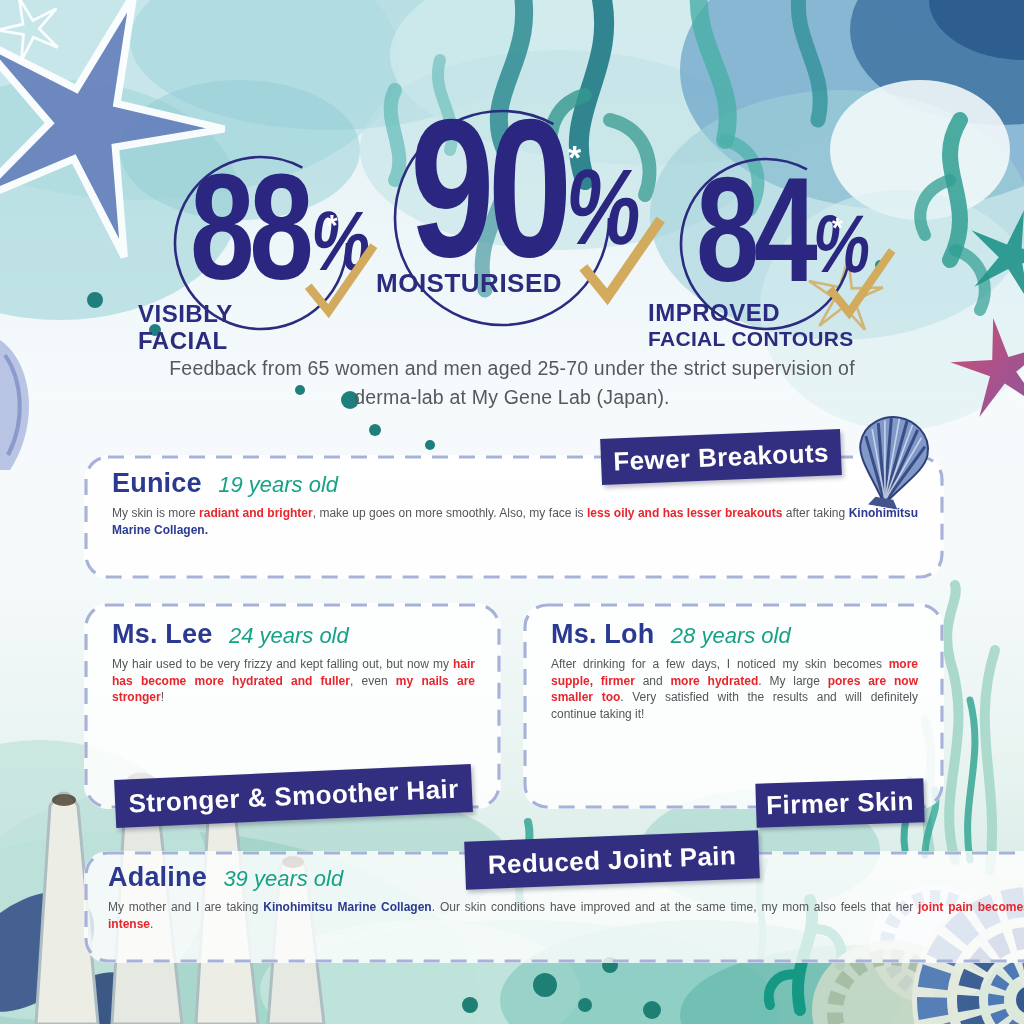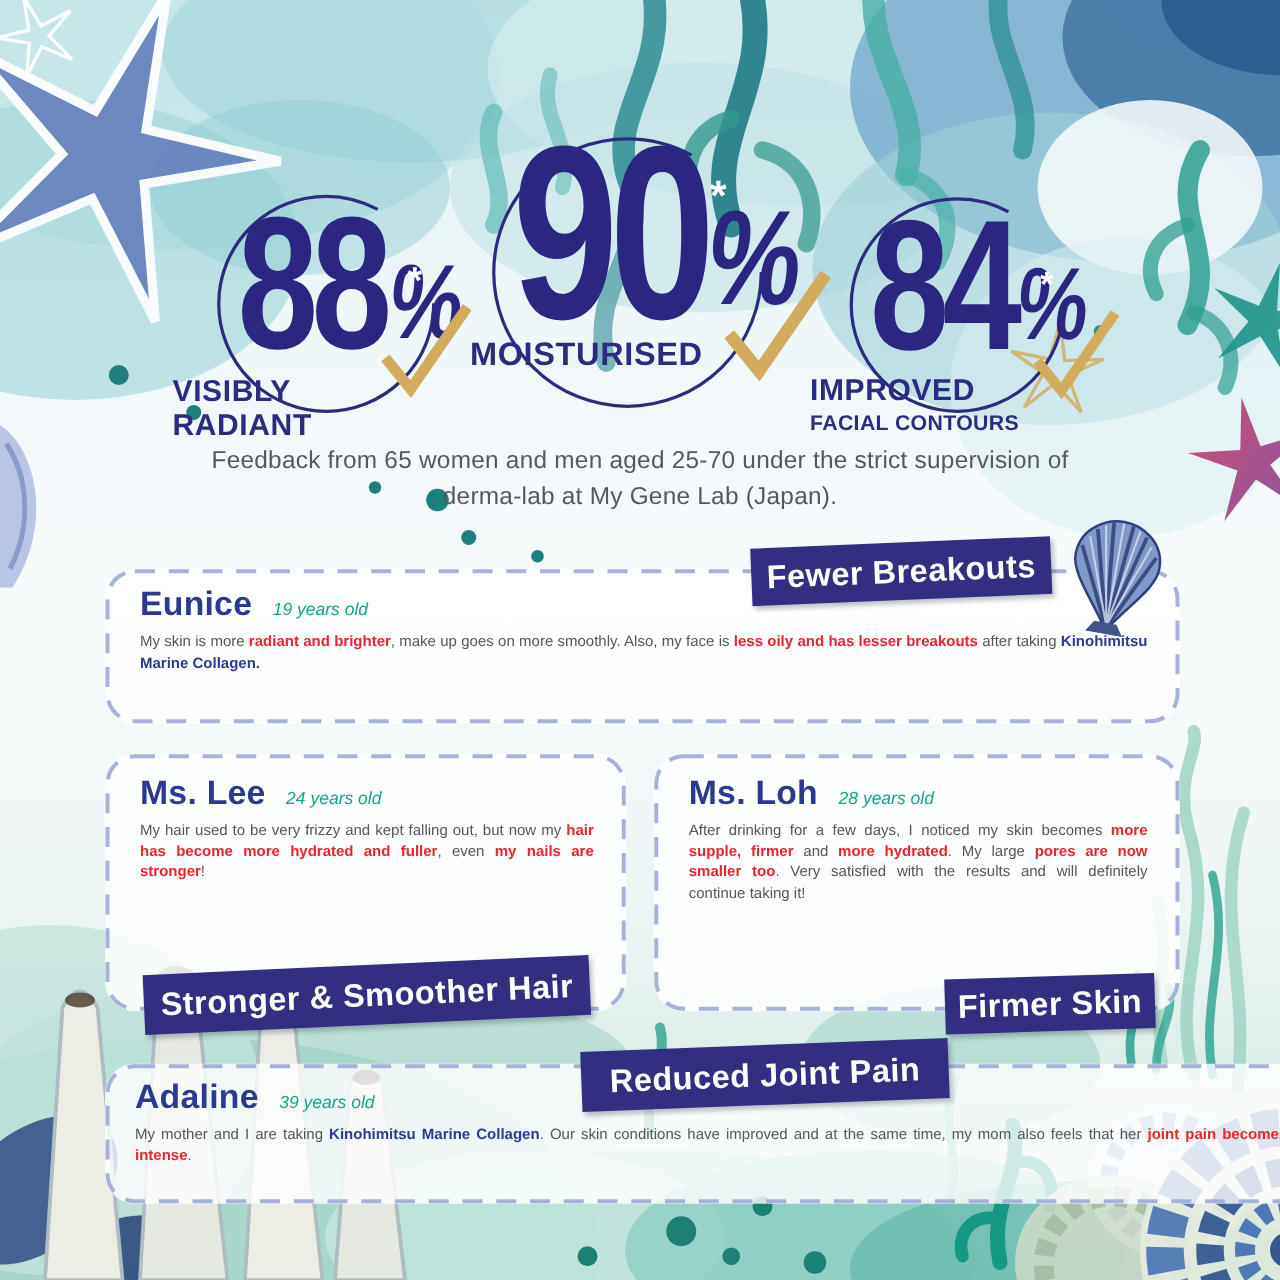--- a/index.html
+++ b/index.html
@@ -37,36 +37,36 @@
   #stat-2 .check{left:190px;top:104px;width:92px;height:100px;}
   #stat-2 .stat-label{left:-10px;top:163px;width:240px;font-size:26px;line-height:28px;}
 
   #stat-3{left:648px;top:150px;width:262px;height:215px;}
   #stat-3 .arc{left:30px;top:6px;width:176px;height:176px;}
   #stat-3 .numrow{left:48px;top:36px;font-size:114px;line-height:114px;}
   #stat-3 .pct{font-size:64px;margin-left:-8px;}
   #stat-3 .ast{left:184px;top:62px;font-size:28px;}
   #stat-3 .check{left:176px;top:90px;width:74px;height:86px;}
   #stat-3 .stat-label{left:0;top:150px;width:236px;font-size:24px;line-height:26px;}
-  #stat-3 .stat-label .l2{font-size:17px;letter-spacing:.3px;}
+  #stat-3 .stat-label .l2{font-size:21px;letter-spacing:.3px;}
 
   .checkpath{fill:none;stroke:#d2ab5e;stroke-width:11;stroke-linejoin:miter;}
 
   
   .disclaimer{position:absolute;left:0;top:354px;width:1024px;z-index:2;text-align:center;
     color:#57585c;font-size:19.5px;line-height:29px;letter-spacing:.2px;}
 
   
   .card{position:absolute;z-index:3;background:rgba(255,255,255,.85);border-radius:24px;}
   .cb{position:absolute;inset:0;width:100%;height:100%;overflow:visible;}
   .cbr{x:2px;y:2px;width:calc(100% - 4px);height:calc(100% - 4px);rx:22px;ry:22px;
        fill:none;stroke:#a7b2d9;stroke-width:3.2;stroke-dasharray:16 11;}
   .pad{position:relative;padding:16px 26px 10px 28px;}
   .cname{font-size:27px;font-weight:bold;color:#2b3a90;letter-spacing:.2px;}
-  .cage{font-size:14px;color:#17a287;font-style:italic;margin-left:12px;}
+  .cage{font-size:22px;color:#17a287;font-style:italic;margin-left:12px;}
   .cbody{margin:6px 0 0 0;font-size:12px;line-height:1.38;text-align:justify;color:#55565a;}
   .sg-n{color:#55565a;}
   .sg-r{color:#e8252d;font-weight:bold;}
   .sg-b{color:#2b3a90;font-weight:bold;}
 
   #card-1{left:84px;top:455px;width:860px;height:124px;}
   #card-2{left:84px;top:603px;width:417px;height:206px;}
   #card-3{left:523px;top:603px;width:421px;height:206px;}
   #card-4{left:84px;top:851px;width:998px;height:112px;background:rgba(255,255,255,.8);}
   #card-1 .pad{padding-top:13px;}
@@ -221,21 +221,21 @@
     <svg class="arc" viewBox="0 0 178 178">
       <circle cx="89" cy="89" r="86" pathLength="100" stroke-dasharray="83 17"></circle>
     </svg>
     <div class="numrow"><span class="digits">88</span><span class="pct">%</span></div>
     <span class="ast">*</span>
     <svg class="check" viewBox="0 0 100 100">
       <path class="checkpath" d="M8,58 L34,90 L92,6"></path>
     </svg>
     <div class="stat-label">
       <div>VISIBLY</div>
-      <div>RADIANT</div>
+      <div>FACIAL</div>
     </div>
   </div>
 
   <div class="stat" id="stat-2">
     <svg class="arc" viewBox="0 0 220 220">
       <circle cx="110" cy="110" r="107" pathLength="100" stroke-dasharray="83 17"></circle>
     </svg>
     <div class="numrow"><span class="digits">90</span><span class="pct">%</span></div>
     <span class="ast">*</span>
     <svg class="check" viewBox="0 0 100 100">

